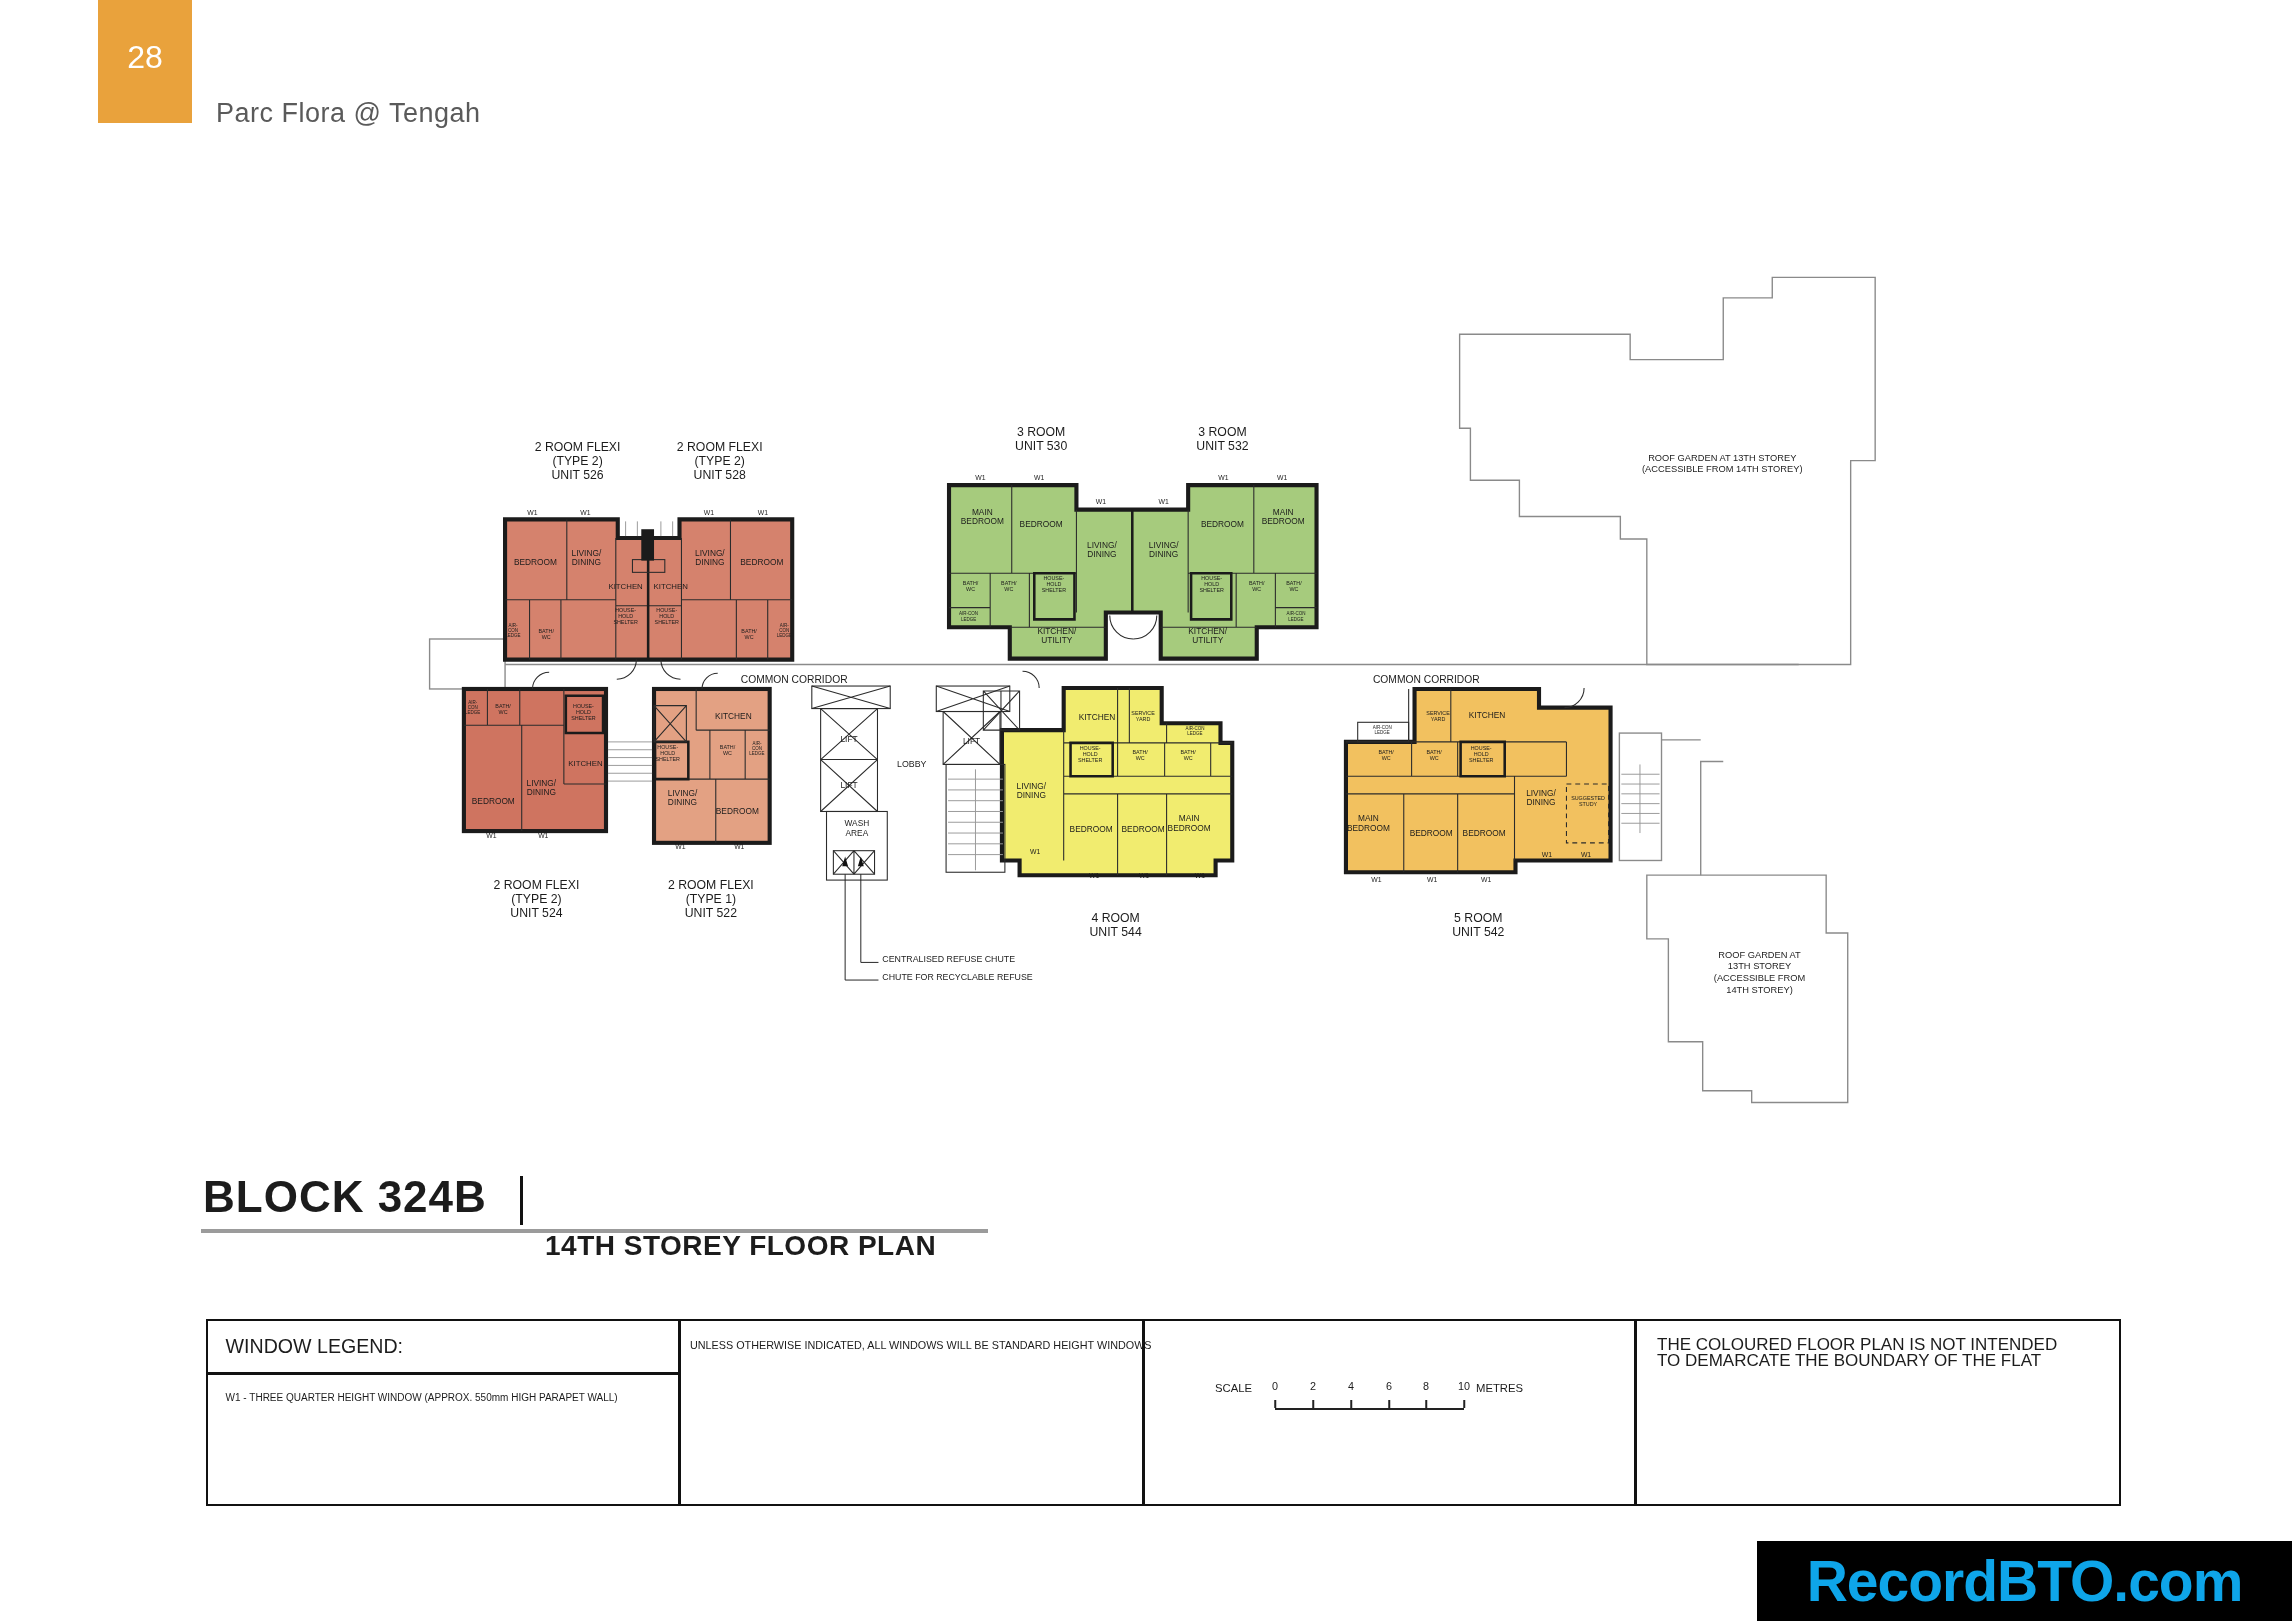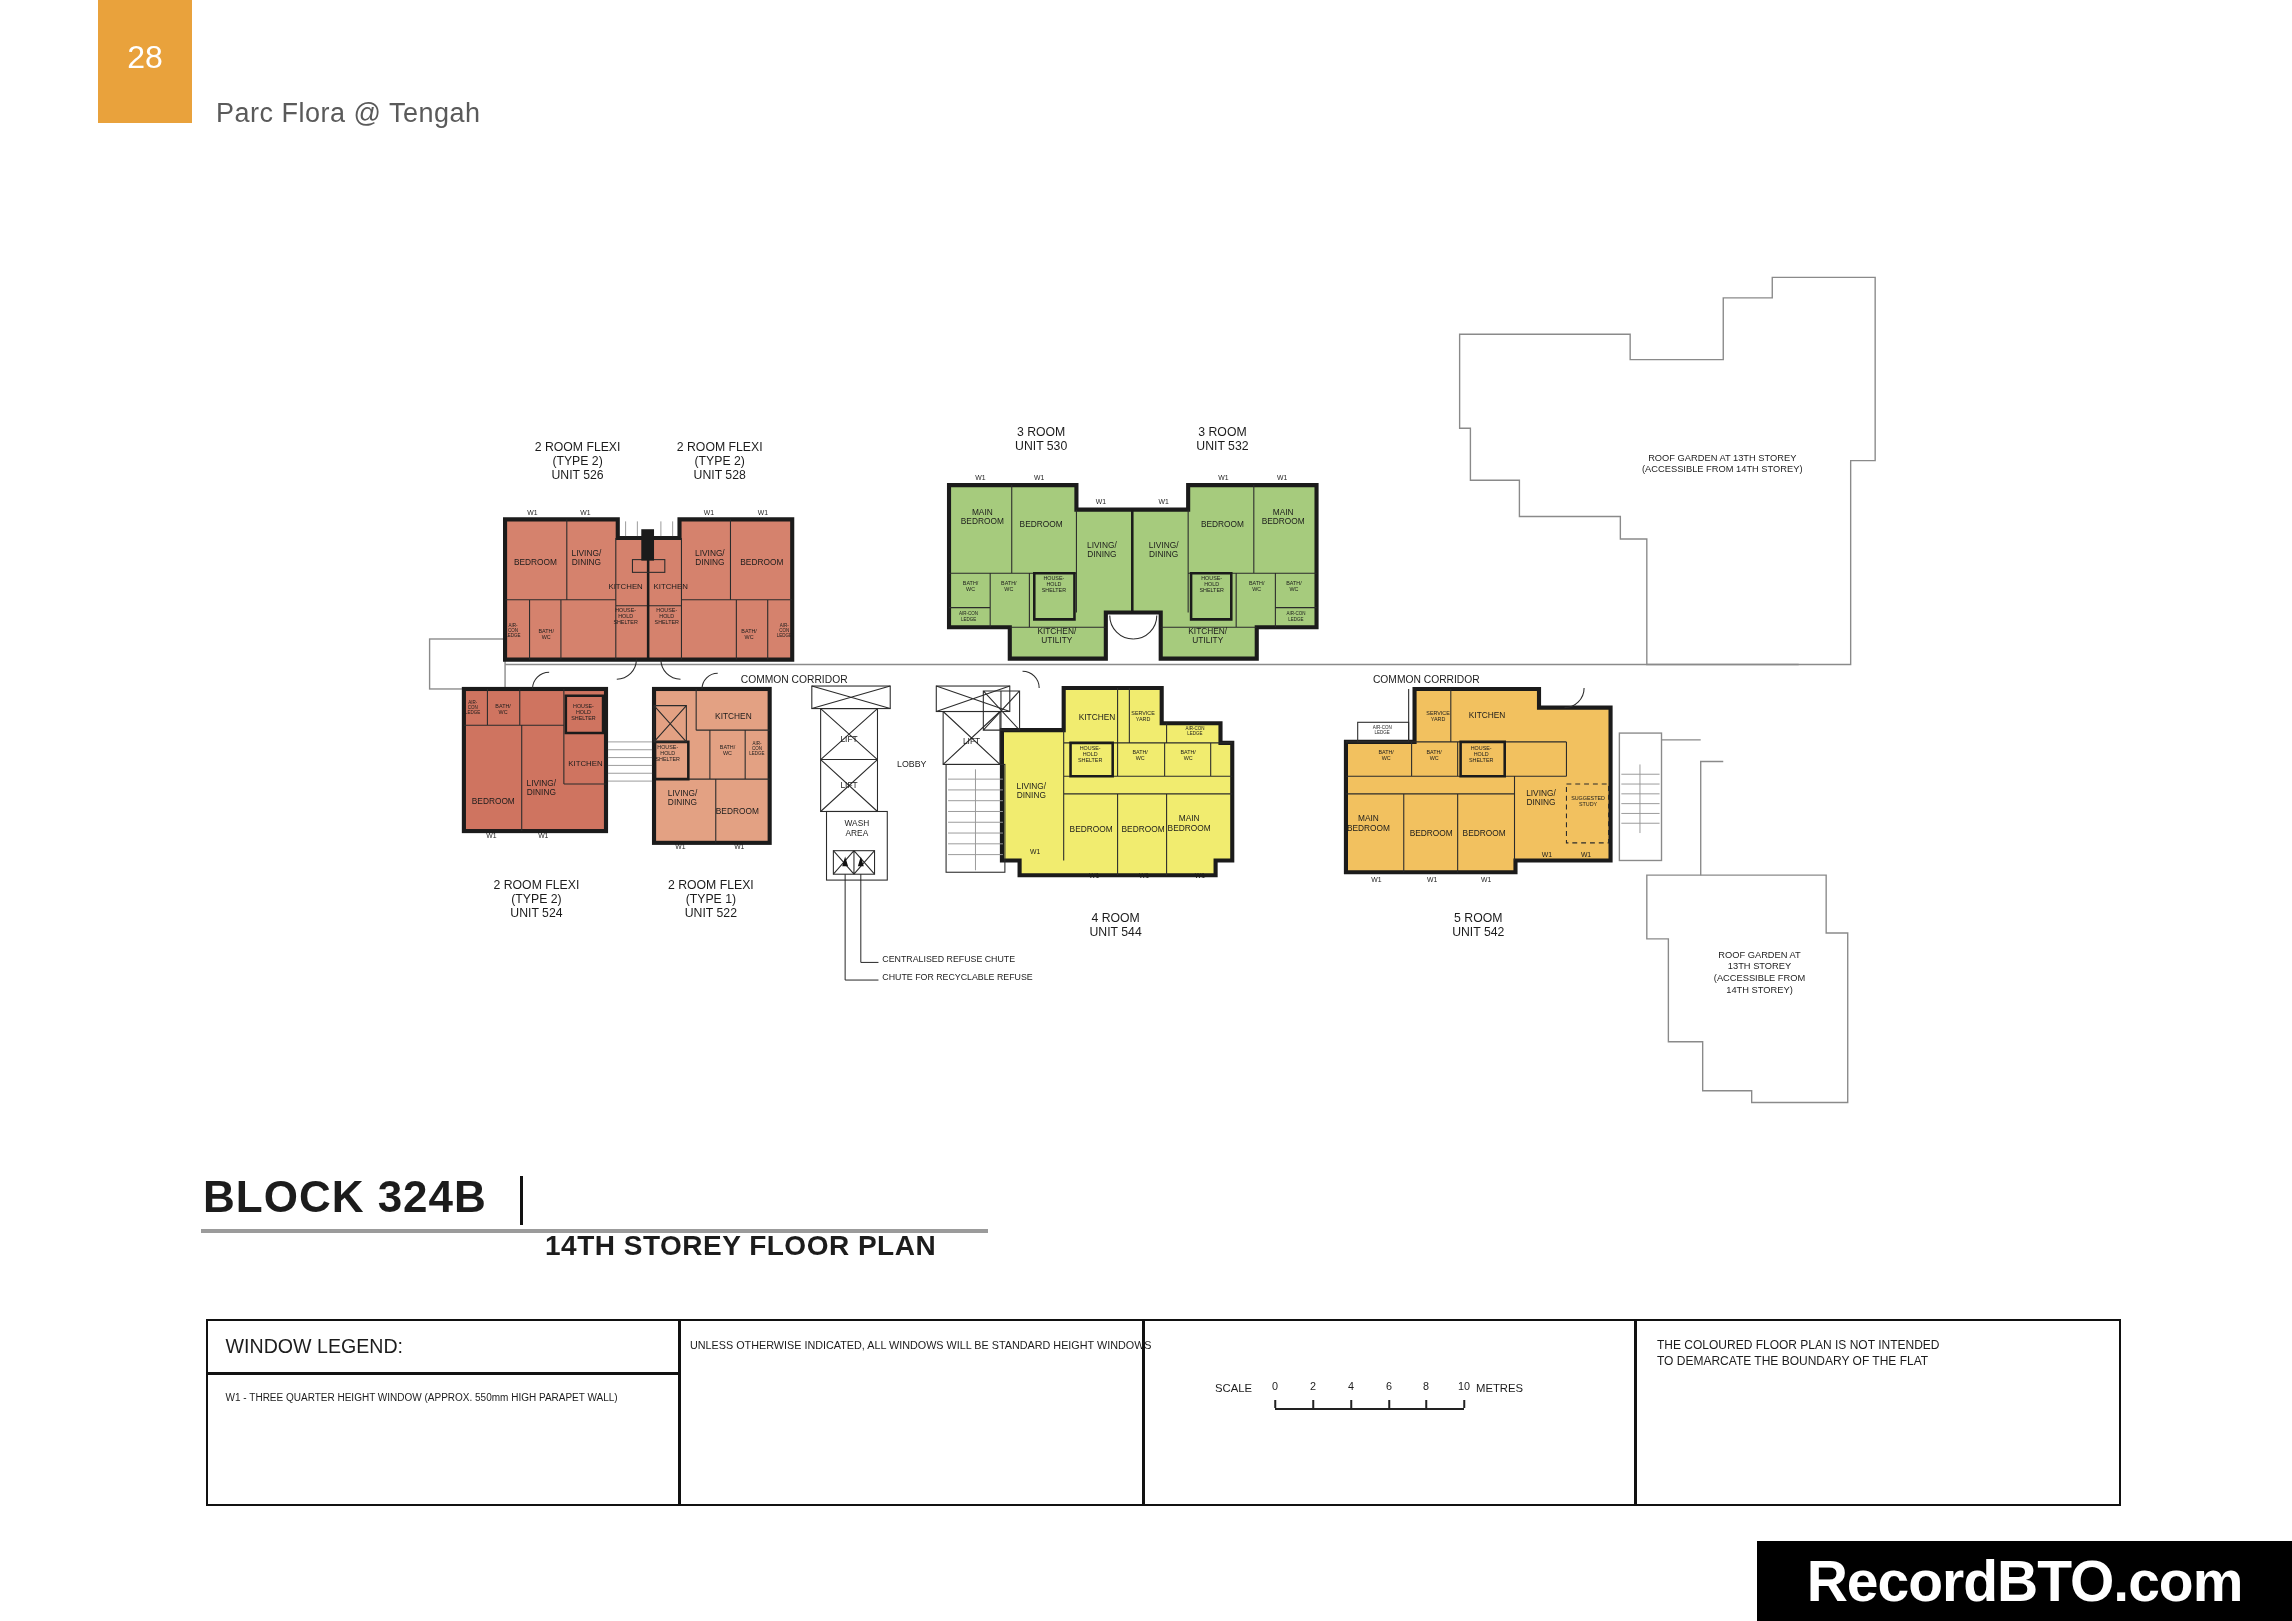--- a/index.html
+++ b/index.html
@@ -24,33 +24,33 @@
   .title-divider{left:520px;top:1176px;width:2.9px;height:49px;background:#111;}
   .storey-title{left:545px;top:1186px;font-size:28px;font-weight:bold;letter-spacing:0.5px;margin-top:44px;}
   .title-underline{left:201px;top:1229px;width:787px;height:3.9px;background:#9b9b9b;}
   
   .legend-table{left:206px;top:1319px;width:1911px;height:183px;border:2.9px solid #111;}
   .vline{position:absolute;top:0;bottom:0;width:2.5px;background:#111;}
   .cell1-rule{position:absolute;left:0;top:51px;width:470px;height:2.5px;background:#111;}
   .window-legend-title{left:17.6px;top:13.7px;font-size:19.6px;}
   .w1-note{left:17.6px;top:71px;font-size:10px;white-space:nowrap;}
   .windows-note{left:482px;top:17.6px;font-size:10.8px;white-space:nowrap;}
-  .boundary-note{left:1449px;top:15.7px;font-size:12px;line-height:16.7px;white-space:nowrap;}
+  .boundary-note{left:1449px;top:15.7px;font-size:17px;line-height:16.7px;white-space:nowrap;}
   
   .scale-wrap{left:1215px;top:1364px;width:323px;height:33px;font-size:11.3px;margin-top:16px;}
   .scale-cap{position:absolute;top:2px;}
   .scale-cap.metres{left:261px;}
   .scale-bar{position:absolute;left:60px;top:0;width:189px;height:31px;}
   .scale-base{position:absolute;left:0;top:28px;width:189px;height:1.5px;background:#222;}
   .scale-num{position:absolute;top:0;transform:translateX(-50%);font-size:10.8px;}
   .scale-tick{position:absolute;top:19.6px;height:8.8px;width:1.5px;background:#222;transform:translateX(-50%);}
   
   .logo-box{left:1757px;top:1541px;width:535px;height:80px;background:#000;
             display:flex;align-items:center;justify-content:center;}
-  .logo-box span{color:#ffffff;font-size:57px;font-weight:bold;letter-spacing:-1px;}
+  .logo-box span{color:#0ea5e9;font-size:57px;font-weight:bold;letter-spacing:-1px;}
 </style>
 </head>
 <body>
 
 <div class="page">
 
   <div class="abs badge" style="background-color: rgb(233, 162, 60);">
     <span>28</span>
   </div>
   <div class="abs project-title">Parc Flora @ Tengah</div>

